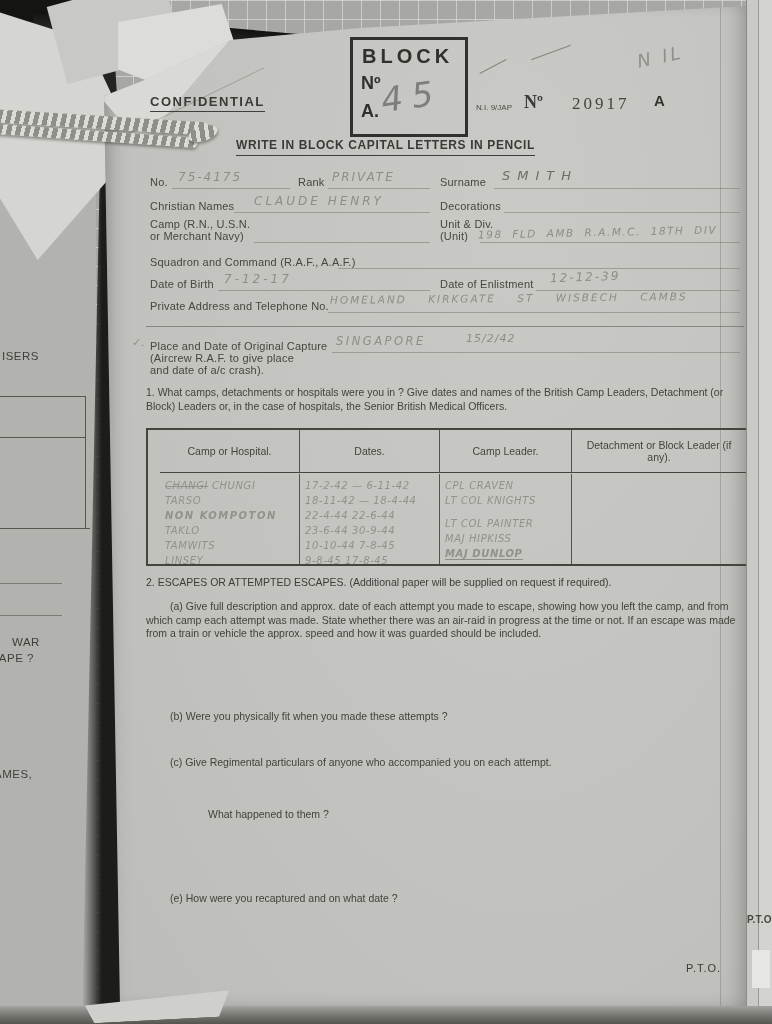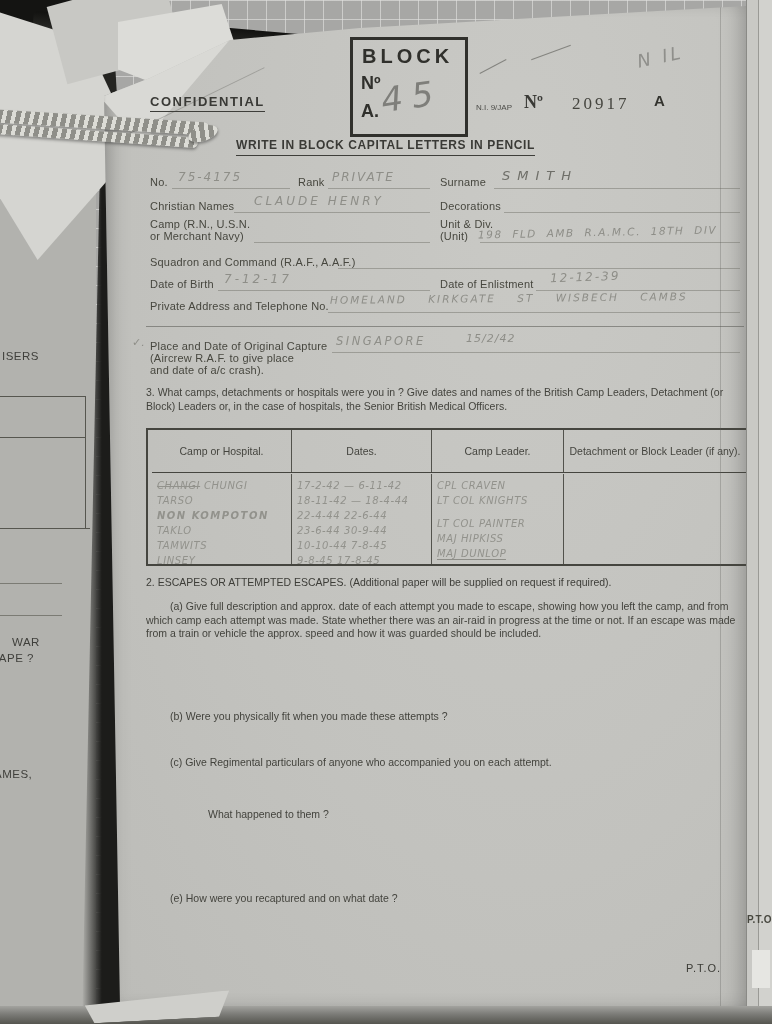--- a/index.html
+++ b/index.html
@@ -30,31 +30,31 @@
     left:104px;top:4px;width:642px;height:1002px;z-index:5;
     background:
       radial-gradient(ellipse at 65% 18%, #c9c9c5 0%, #c2c2be 60%, #bcbcb8 100%);
     clip-path:polygon(0 92px,46px 74px,126px 36px,256px 24px,100% 2px,100% 100%,16px 100%);
     box-shadow:inset 14px 0 22px -12px rgba(0,0,0,.35), inset -16px 0 24px -14px rgba(0,0,0,.3);
   }
   .stampbox{border:3px solid #30302c;}
   .pencil-line{height:0;border-top:1.4px solid rgba(95,95,90,.65);}
   
   #camptable{left:42px;top:424px;width:598px;height:134px;border:2px solid #45453f;}
-  .trow{display:flex;position:absolute;left:4px;right:0;}
+  .trow{display:flex;position:absolute;left:12px;right:0;}
   .thead{top:0;height:42px;border-bottom:1.4px solid #45453f;}
   .tbody{top:44px;bottom:0;}
   .tc{box-sizing:border-box;border-right:1px solid #52524c;padding:4px 5px;}
   .tc:last-child{border-right:none;}
   .tc-h{display:flex;align-items:center;justify-content:center;text-align:center;
         font-size:10.5px;color:#45453f;line-height:12.5px;}
   .tc-b div{font-family:"DejaVu Sans",sans-serif;font-style:italic;font-size:10px;
         line-height:15px;color:#92928c;letter-spacing:.6px;white-space:nowrap;}
   .strike{text-decoration:line-through;}
-  .ul-hw{border-bottom:1px solid #8e8e88;}
+  .ul-hw{border-bottom:1px solid #8e8e88;font-weight:bold;}
   
   .twine{background:repeating-linear-gradient(100deg,#dcdcd6 0 4px,#8f8f89 4px 9px);
          border-radius:7px;z-index:8;box-shadow:0 2px 3px rgba(0,0,0,.35);}
   .rstrip{top:0;height:1024px;z-index:0;}
 </style>
 </head>
 <body>
 
 <div id="scene">
 
@@ -161,21 +161,21 @@
     <div class="a" style="left:42px;top:322px;width:598px;height:0;border-bottom:1px solid rgba(95,95,90,.6);"></div>
 
     <div class="a hw" style="left:28px;top:332px;font-size:11px;">✓.</div>
     <div class="a lbl" style="left:46px;top:336px;">Place and Date of Original Capture</div>
     <div class="a lbl" style="left:46px;top:348px;">(Aircrew R.A.F. to give place</div>
     <div class="a lbl" style="left:46px;top:360px;">and date of a/c crash).</div>
     <div class="a line" style="left:228px;top:348px;width:408px;"></div>
     <div class="a hw" style="left:232px;top:330px;font-size:11.5px;letter-spacing:2.5px;">SINGAPORE</div>
     <div class="a hw" style="left:362px;top:328px;font-size:11px;letter-spacing:1px;">15/2/42</div>
 
-    <div class="a para" style="left:42px;top:382px;width:600px;">3.   What camps, detachments or hospitals were you in ?   Give dates and names of the British Camp Leaders, Detachment (or Block) Leaders or, in the case of hospitals, the Senior British Medical Officers.</div>
+    <div class="a para" style="left:42px;top:382px;width:600px;">1.   What camps, detachments or hospitals were you in ?   Give dates and names of the British Camp Leaders, Detachment (or Block) Leaders or, in the case of hospitals, the Senior British Medical Officers.</div>
 
     <div class="a" id="camptable">
       <div class="trow thead">
         <div class="tc tc-h" style="width:140px;">
             <span>Camp or Hospital.</span>
           </div>
         <div class="tc tc-h" style="width:140px;">
             <span>Dates.</span>
           </div>
         <div class="tc tc-h" style="width:132px;">

